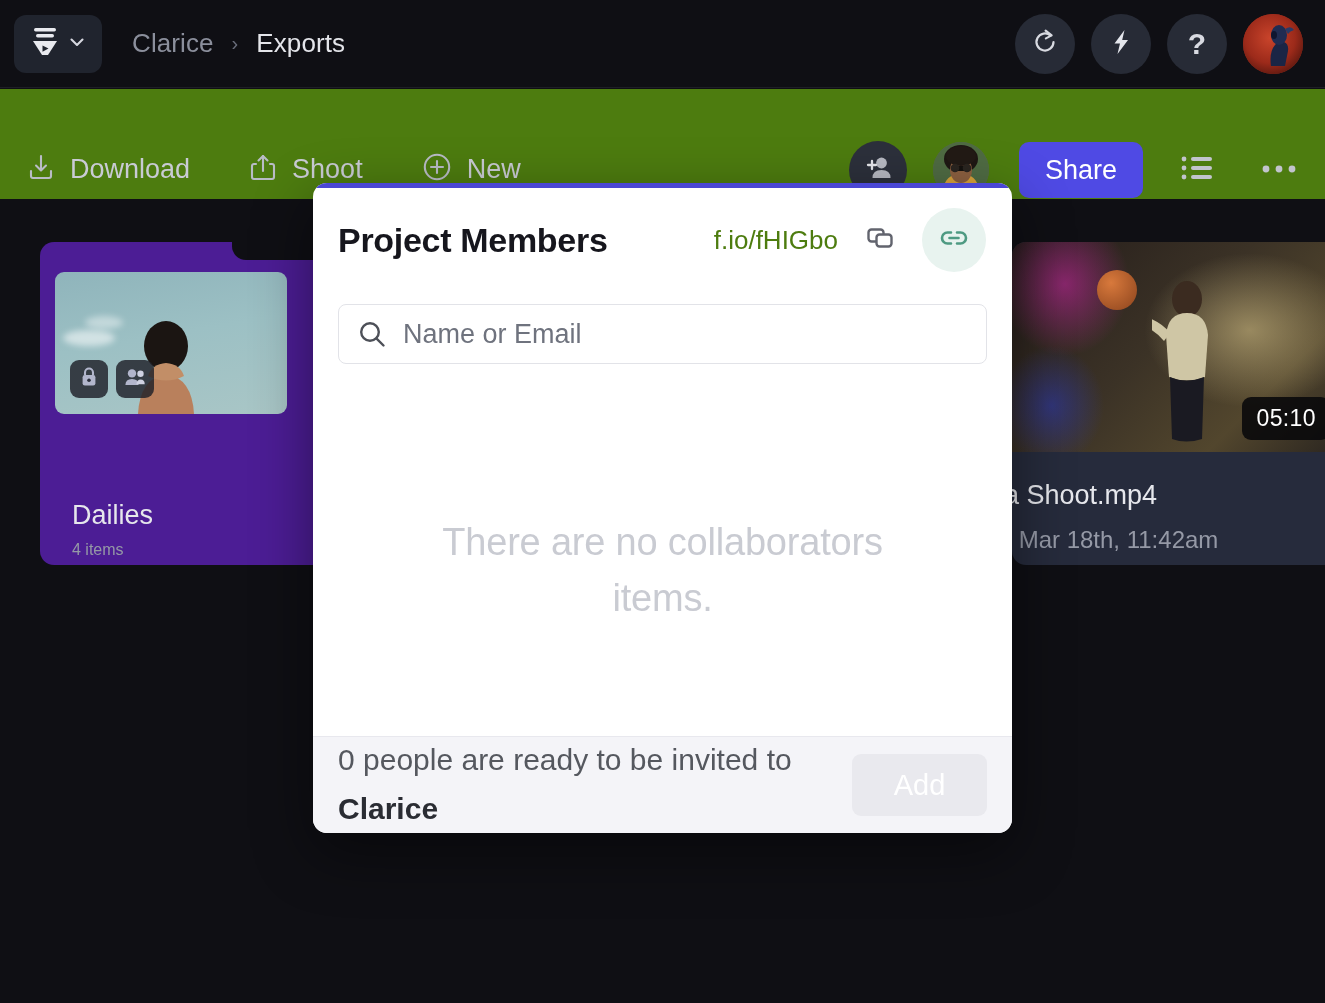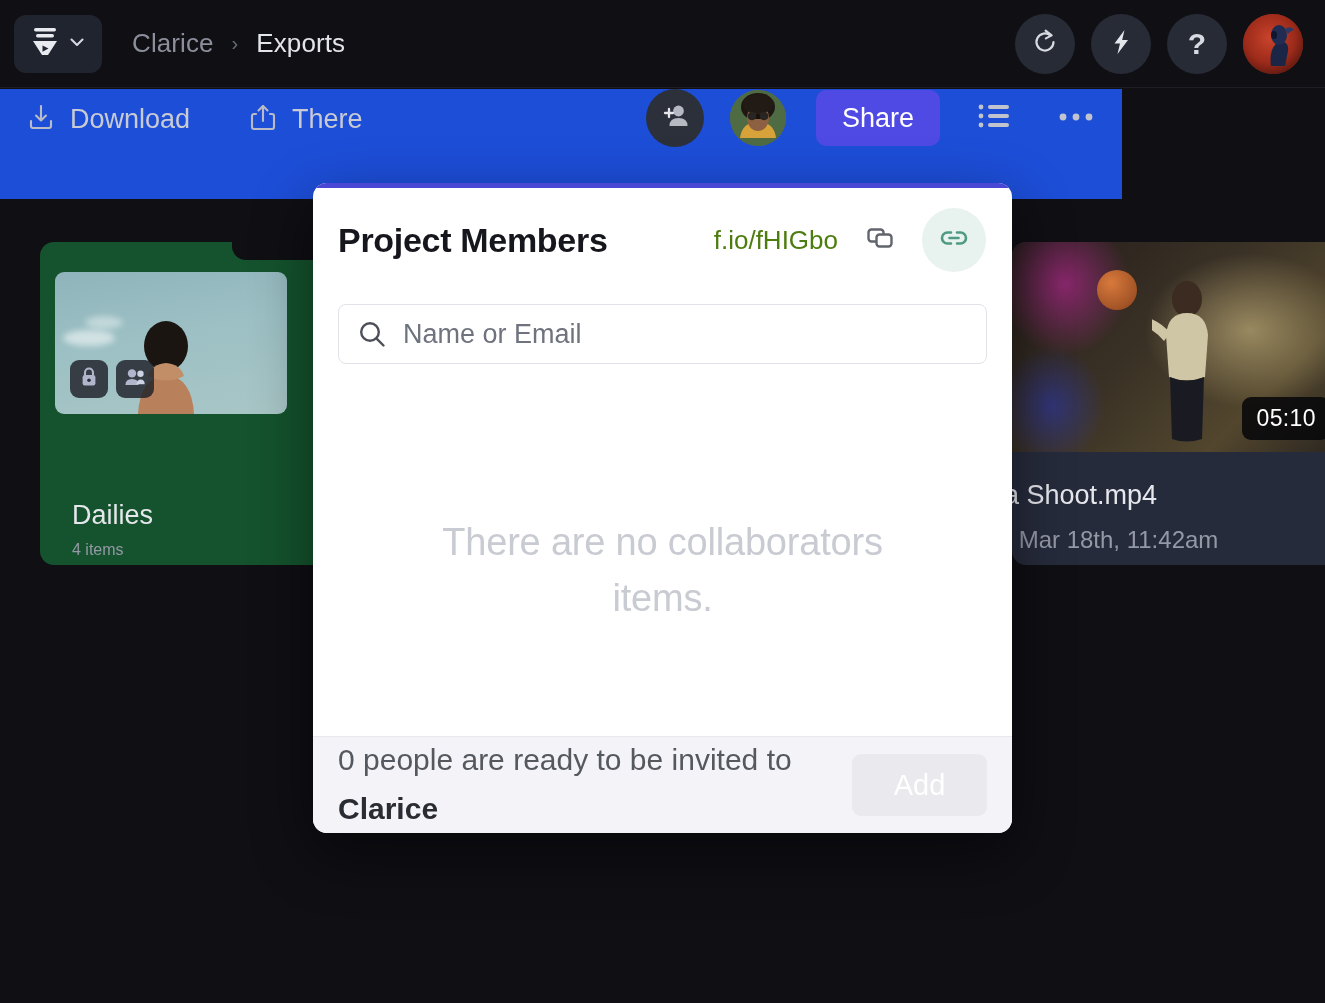--- a/index.html
+++ b/index.html
@@ -84,25 +84,25 @@
     overflow: hidden;
     cursor: pointer;
     background: #8c2b1e;
     position: relative;
   }
 
   
   #toolbar {
     position: absolute;
     top: 89px; left: 0;
-    width: 1122px;
+    width: 1325px;
     height: 110px;
     display: flex;
-    align-items: flex-start;
-    background: #1d4ed8;
+    align-items: flex-end;
+    background: #4d7c0f;
   }
   .tool-item {
     display: flex;
     align-items: center;
     gap: 14px;
     cursor: pointer;
     height: 60px;
     padding: 0 4px;
   }
   .tool-item .tool-label {
@@ -169,21 +169,21 @@
     border-radius: 14px;
   }
 
   
   #card-dailies {
     left: 40px;
     top: 43px;
     width: 320px;
     height: 323px;
     border-radius: 14px;
-    background: #14532d;
+    background: #4c1d95;
   }
   #card-dailies .folder-tab-notch {
     position: absolute;
     right: 0; top: 0;
     width: 128px; height: 18px;
     background: #0f0f14;
     border-bottom-left-radius: 14px;
   }
   .thumb {
     position: absolute;
@@ -533,23 +533,32 @@
   </div>
 
   <div class="tool-item" id="tool-upload">
     <span>
       <svg width="30" height="30" viewBox="0 0 30 30">
         <path d="M8 12 h-2 a2 2 0 0 0 -2 2 v11 a2 2 0 0 0 2 2 h18 a2 2 0 0 0 2-2 v-11 a2 2 0 0 0 -2-2 h-2" stroke="#b9bcc6" stroke-width="2.1" fill="none" stroke-linecap="round"></path>
         <path d="M15 19 v-15" stroke="#b9bcc6" stroke-width="2.1" stroke-linecap="round"></path>
         <path d="M10.5 8.5 L15 4 L19.5 8.5" stroke="#b9bcc6" stroke-width="2.1" fill="none" stroke-linecap="round" stroke-linejoin="round"></path>
       </svg>
     </span>
-    <span class="tool-label">There</span>
-  </div>
-
+    <span class="tool-label">Shoot</span>
+  </div>
+
+  <div class="tool-item" id="tool-new">
+    <span>
+      <svg width="32" height="32" viewBox="0 0 32 32">
+        <circle cx="16" cy="16" r="12.2" stroke="#b9bcc6" stroke-width="2.1" fill="none"></circle>
+        <path d="M16 10 v12 M10 16 h12" stroke="#b9bcc6" stroke-width="2.1" stroke-linecap="round"></path>
+      </svg>
+    </span>
+    <span class="tool-label">New</span>
+  </div>
 
   <div id="toolbar-right">
     <div id="add-person-btn">
       <span>
         <svg width="32" height="32" viewBox="0 0 32 32">
           <circle cx="19.5" cy="11" r="5.4" fill="#b7b9c2"></circle>
           <path d="M10.5 26 q0-8 9-8 q9 0 9 8 Z" fill="#b7b9c2"></path>
           <path d="M6 13 h8 M10 9 v8" stroke="#e6e7ec" stroke-width="2.3" stroke-linecap="round"></path>
         </svg>
       </span>

